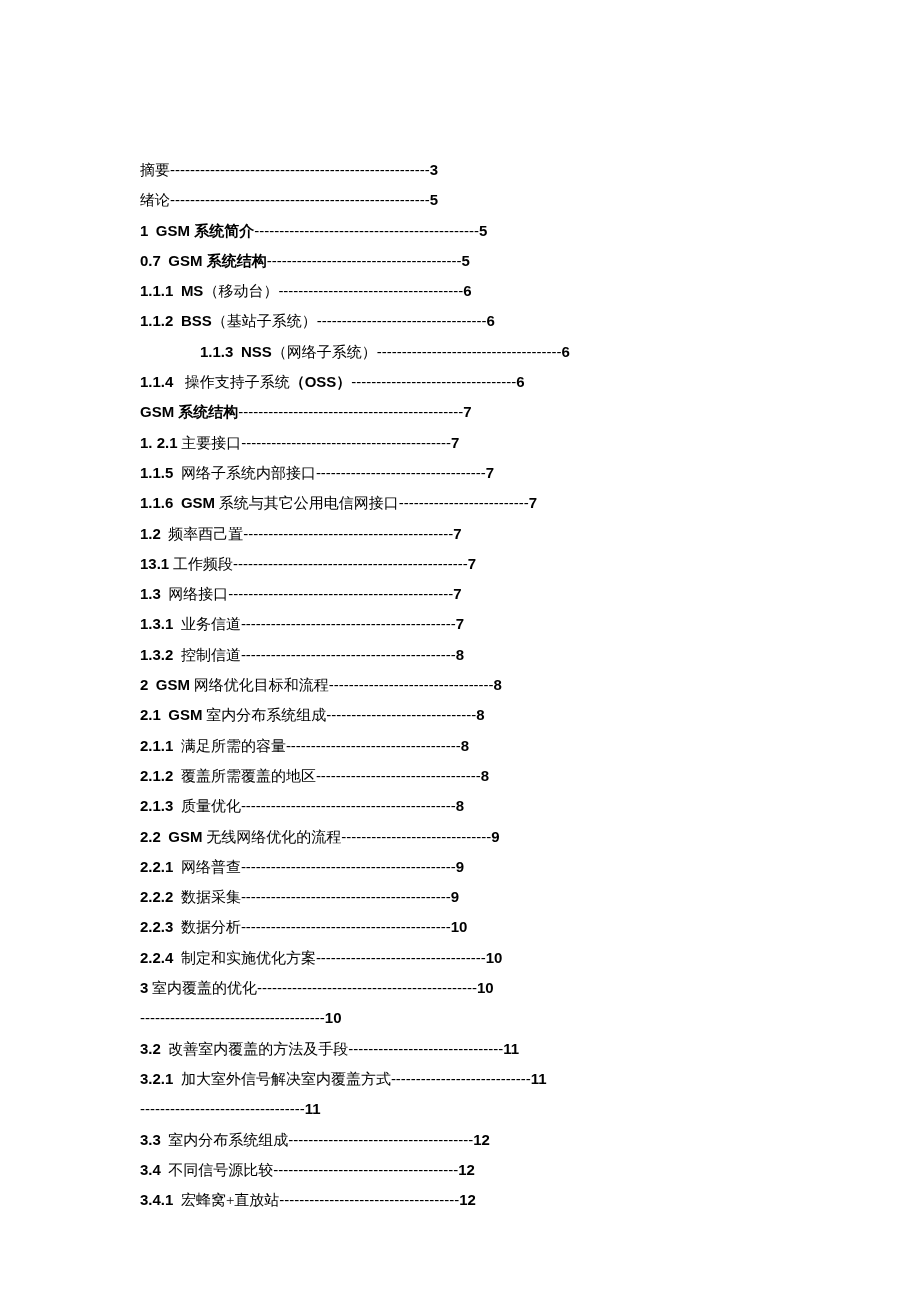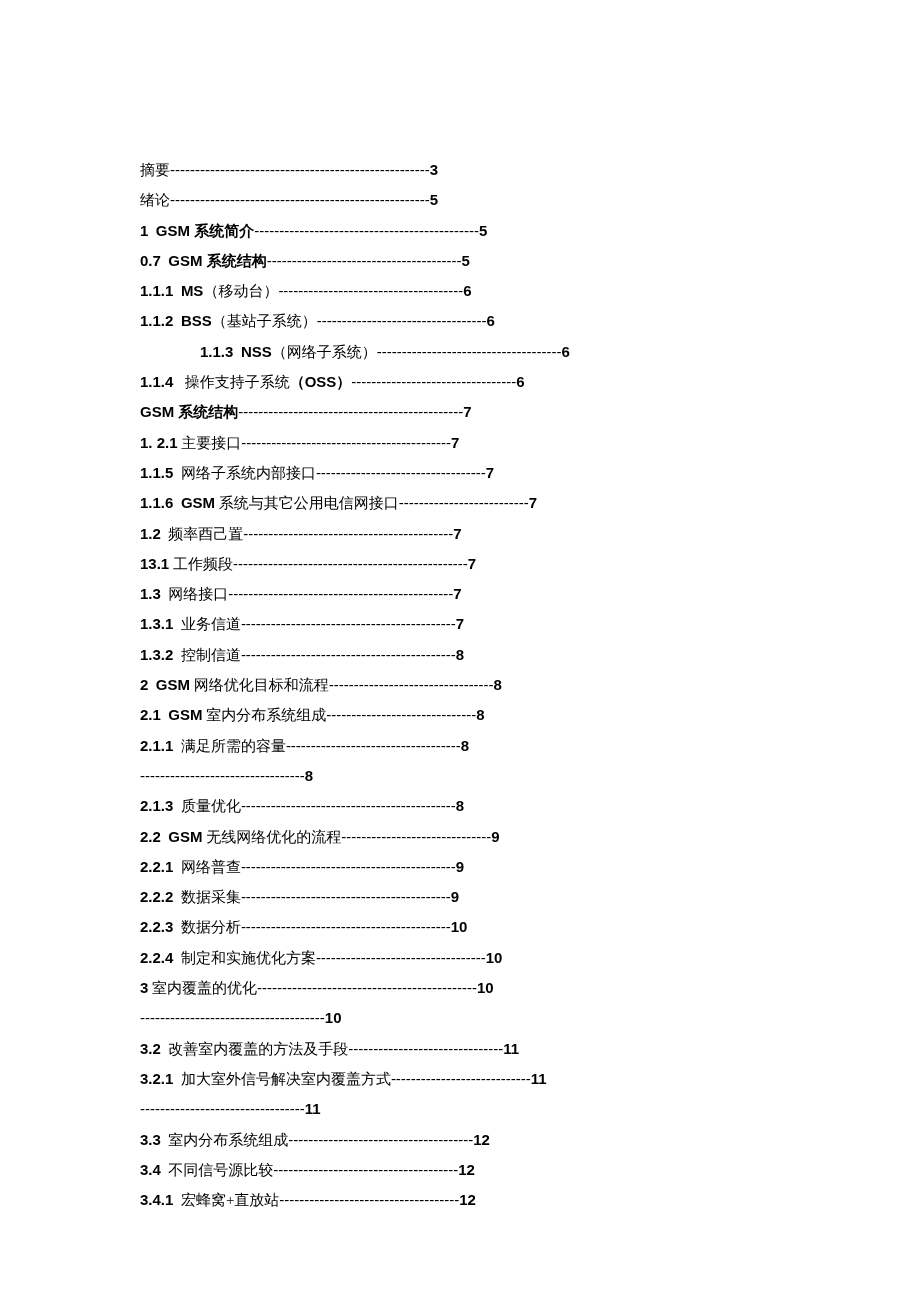--- a/index.html
+++ b/index.html
@@ -152,20 +152,21 @@
       <span class="toc-label"><span class="toc-num">2.1</span>&nbsp;&nbsp;<span><span class="toc-title-bold">GSM</span><span class="toc-title"> 室内分布系统组成</span> </span></span>
       <span class="dashes">------------------------------</span>
       <span class="toc-page">8</span>
     </div>
     <div class="toc-entry">
       <span class="toc-label"><span class="toc-num">2.1.1</span>&nbsp;&nbsp;<span class="toc-title">满足所需的容量 </span></span>
       <span class="dashes">-----------------------------------</span>
       <span class="toc-page">8</span>
     </div>
     <div class="toc-entry">
+      <span class="toc-label"><span class="toc-num">2.1.2</span>&nbsp;&nbsp;<span class="toc-title">覆盖所需覆盖的地区 </span></span>
       <span class="dashes">---------------------------------</span>
       <span class="toc-page">8</span>
     </div>
     <div class="toc-entry">
       <span class="toc-label"><span class="toc-num">2.1.3</span>&nbsp;&nbsp;<span class="toc-title">质量优化 </span></span>
       <span class="dashes">-------------------------------------------</span>
       <span class="toc-page">8</span>
     </div>
     <div class="toc-entry">
       <span class="toc-label"><span class="toc-num">2.2</span>&nbsp;&nbsp;<span><span class="toc-title-bold">GSM</span><span class="toc-title"> 无线网络优化的流程</span> </span></span>

